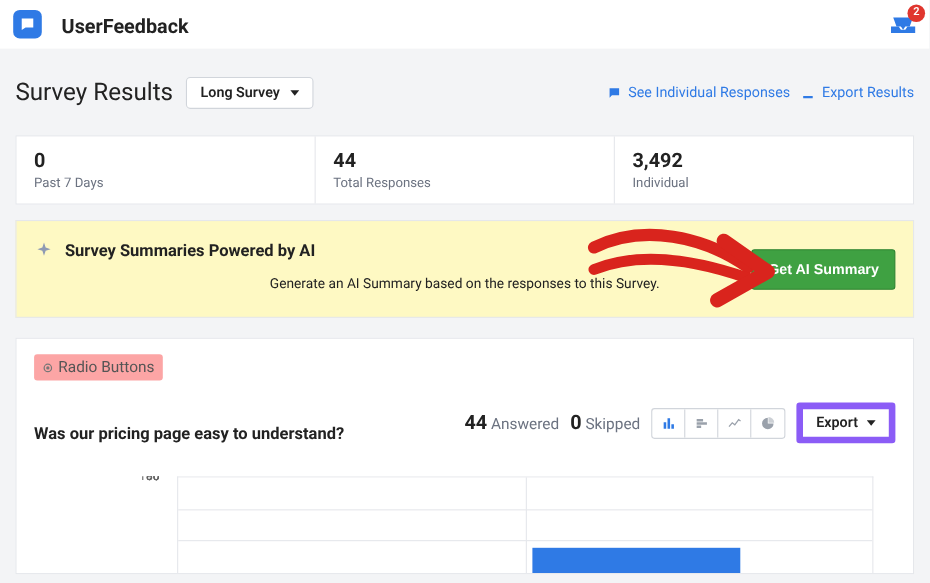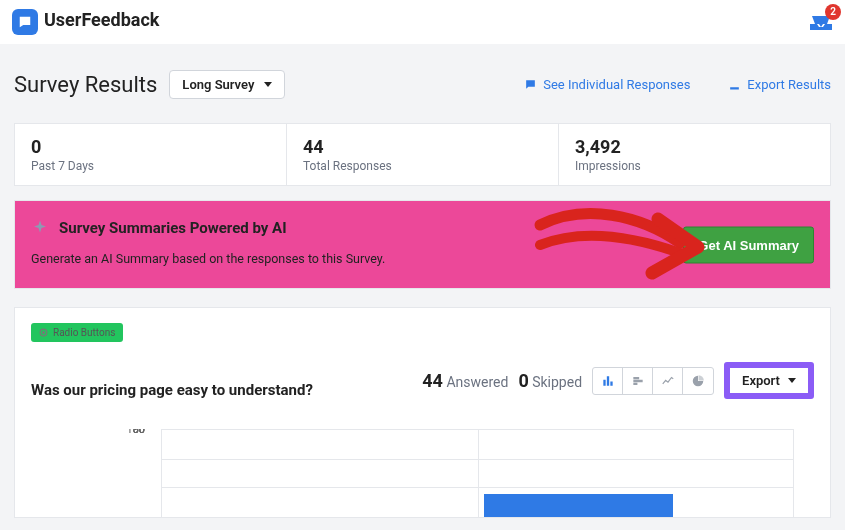--- a/index.html
+++ b/index.html
@@ -1,51 +1,51 @@
 <!DOCTYPE html>
 <html><head>
 <meta charset="utf-8">
 <style>
   * { box-sizing: border-box; margin: 0; padding: 0; }
   html, body { width: 845px; font-family: -apple-system, BlinkMacSystemFont, "Segoe UI", Roboto, Helvetica, Arial, sans-serif; color:#222; }
   body { background:#f3f4f6; }
   
   .topbar { background:#fff; height:44px; display:flex; align-items:center; padding:0 12px; border-bottom:1px solid #fff; }
-  .brand { display:flex; align-items:flex-start; gap:6px; }
+  .brand { display:flex; align-items:flex-end; gap:18px; }
   .brand-icon { width:26px; height:26px; background:#2f7ae5; border-radius:6px; display:flex; align-items:center; justify-content:center; }
   .brand-icon svg { fill:#fff; }
   .brand-text { font-weight:700; font-size:18px; }
   .spacer { flex:1; }
   .inbox { position:relative; width:24px; height:20px; }
   .inbox svg { fill:#2f7ae5; }
   .badge { position:absolute; top:-8px; right:-8px; background:#e0362e; color:#fff; font-size:10px; font-weight:600; border-radius:10px; min-width:16px; height:16px; display:flex; align-items:center; justify-content:center; padding:0 3px; }
   
   .page-head { padding:26px 14px 10px; display:flex; align-items:center; gap:12px; }
   .page-title { font-size:22px; font-weight:400; }
   .survey-picker { background:#fff; border:1px solid #d1d5db; border-radius:4px; padding:6px 12px; font-size:13px; font-weight:600; display:flex; align-items:center; gap:10px; cursor:pointer; }
   .survey-picker .caret { border-left:4px solid transparent; border-right:4px solid transparent; border-top:5px solid #222; }
-  .head-links { display:flex; gap:38px; font-size:13px; }
+  .head-links { display:flex; gap:10px; font-size:13px; }
   .head-link { color:#2f7ae5; display:flex; align-items:center; gap:6px; cursor:pointer; }
   .head-link svg { fill:#2f7ae5; }
   
   .stats { margin:14px 14px 0; background:#fff; border:1px solid #e5e7eb; display:flex; }
   .stat { flex:1; padding:12px 16px; border-right:1px solid #e5e7eb; }
   .stat:last-child { border-right:none; }
   .stat .num { font-size:18px; font-weight:700; }
   .stat .lbl { font-size:12px; color:#6b7280; margin-top:2px; }
   
-  .ai-card { position:relative; margin:14px 14px 0; background:#ec4899; border:1px solid #e5e7eb; padding:18px 16px 22px; }
+  .ai-card { position:relative; margin:14px 14px 0; background:#fef9c3; border:1px solid #e5e7eb; padding:18px 16px 22px; }
   .ai-head { display:flex; align-items:center; gap:10px; font-weight:700; font-size:15px; }
   .sparkle { width:18px; height:18px; display:flex; align-items:center; justify-content:center; }
-  .ai-desc { font-size:12.5px; margin-top:14px; color:#222; }
+  .ai-desc { font-size:12.5px; margin-top:14px; color:#222;text-align:center; }
   .ai-btn { position:absolute; right:16px; top:50%; transform:translateY(-50%); background:#3fa142; color:#fff; border:1px solid #2e8431; font-size:13px; font-weight:600; padding:10px 14px; border-radius:3px; cursor:pointer; }
   .arrow-annot { position:absolute; right:120px; top:-6px; pointer-events:none; }
   
   .q-card { margin:18px 14px 0; background:#fff; border:1px solid #e5e7eb; padding:14px 16px 0; }
-  .tag { display:inline-flex; align-items:center; gap:5px; background:#22c55e; color:#555; font-size:10px; padding:4px 8px; border-radius:3px; }
+  .tag { display:inline-flex; align-items:center; gap:5px; background:#fca5a5; color:#555; font-size:14px; padding:4px 8px; border-radius:3px; }
   .tag svg { fill:#777; }
   .q-row { display:flex; align-items:flex-end; margin-top:20px;gap:44px; }
   .q-title { font-size:15px; font-weight:700; }
   .q-right { margin-left:auto; display:flex; align-items:center; gap:10px; }
   .answered { font-size:14px; }
   .answered .n { font-weight:700; font-size:18px; }
   .answered .t { color:#6b7280; font-size:14px; }
   .chart-tabs { display:flex; border:1px solid #d1d5db; border-radius:3px; overflow:hidden; }
   .chart-tabs .ct { width:30px; height:26px; display:flex; align-items:center; justify-content:center; border-right:1px solid #d1d5db; cursor:pointer; }
   .chart-tabs .ct:last-child { border-right:none; }
@@ -111,21 +111,21 @@
   <div class="stat">
     <div class="num">0</div>
     <div class="lbl">Past 7 Days</div>
   </div>
   <div class="stat">
     <div class="num">44</div>
     <div class="lbl">Total Responses</div>
   </div>
   <div class="stat">
     <div class="num">3,492</div>
-    <div class="lbl">Impressions</div>
+    <div class="lbl">Individual</div>
   </div>
 </div>
 
 <div class="ai-card">
   <div class="ai-head">
     <span class="sparkle">
       <svg width="18" height="18" viewBox="0 0 24 24">
           <path fill="#8e9ab3" d="M12 2l2 6 6 2-6 2-2 6-2-6-6-2 6-2 2-6z"></path>
         </svg>
     </span>

